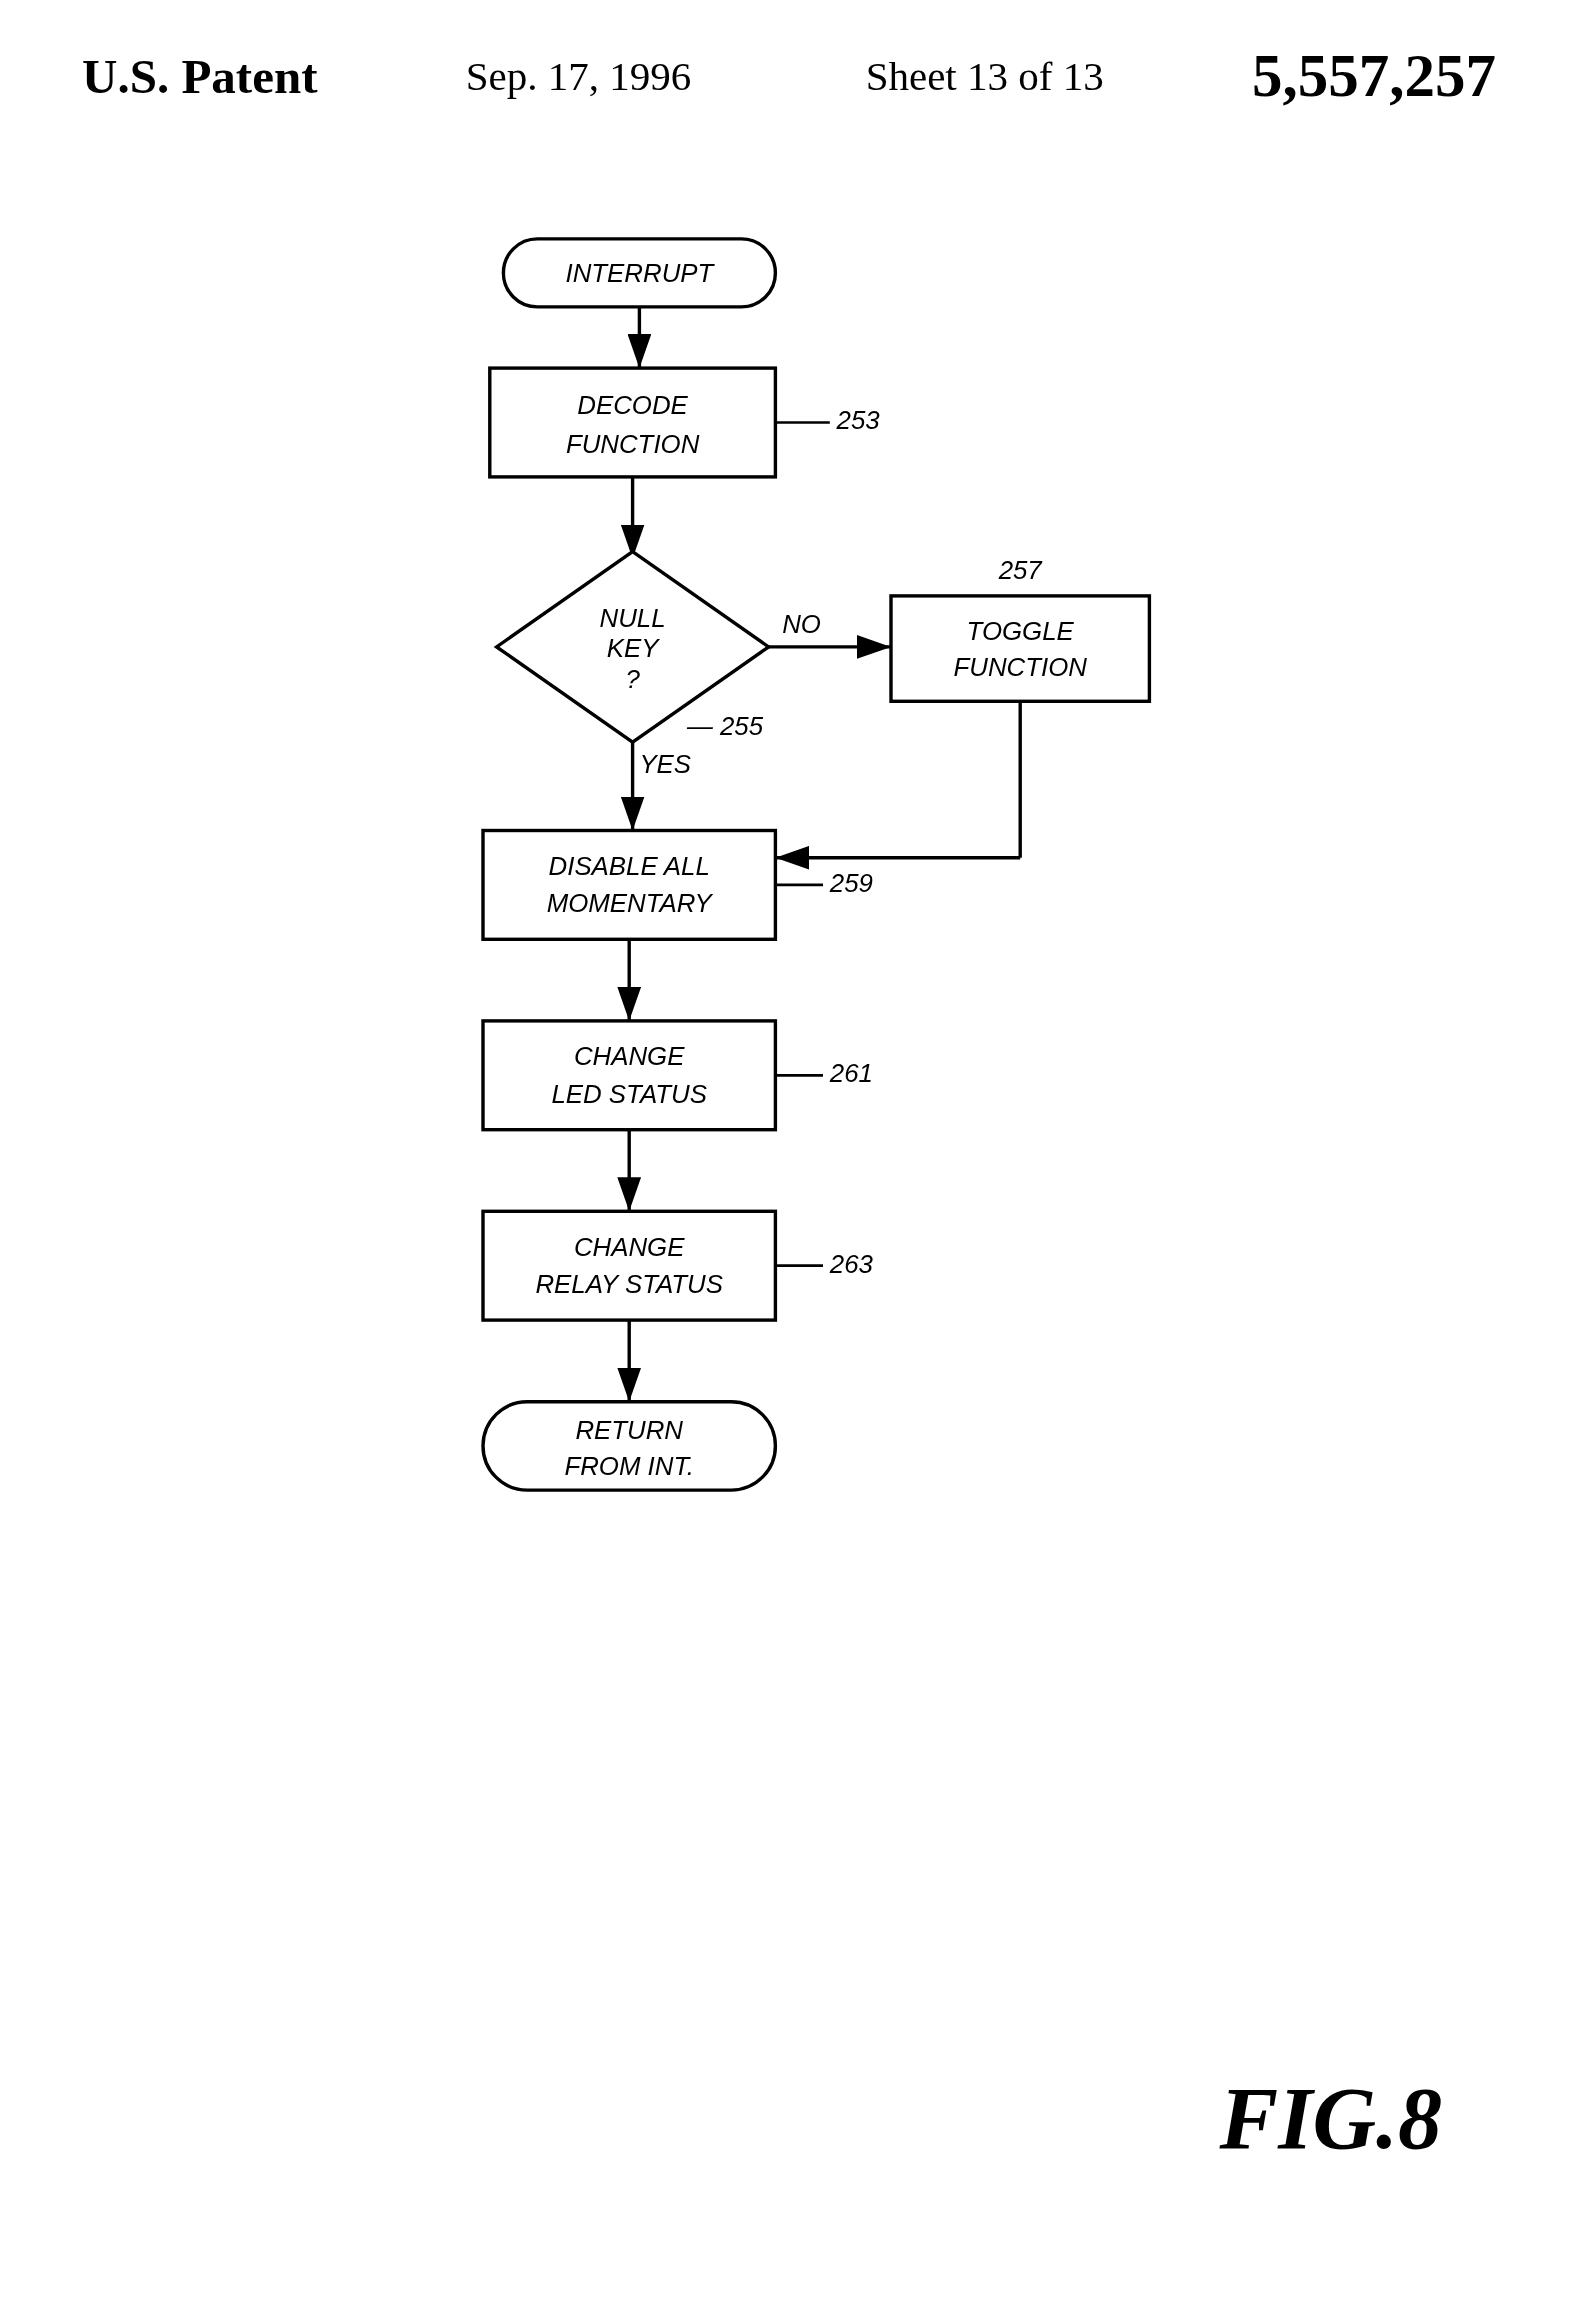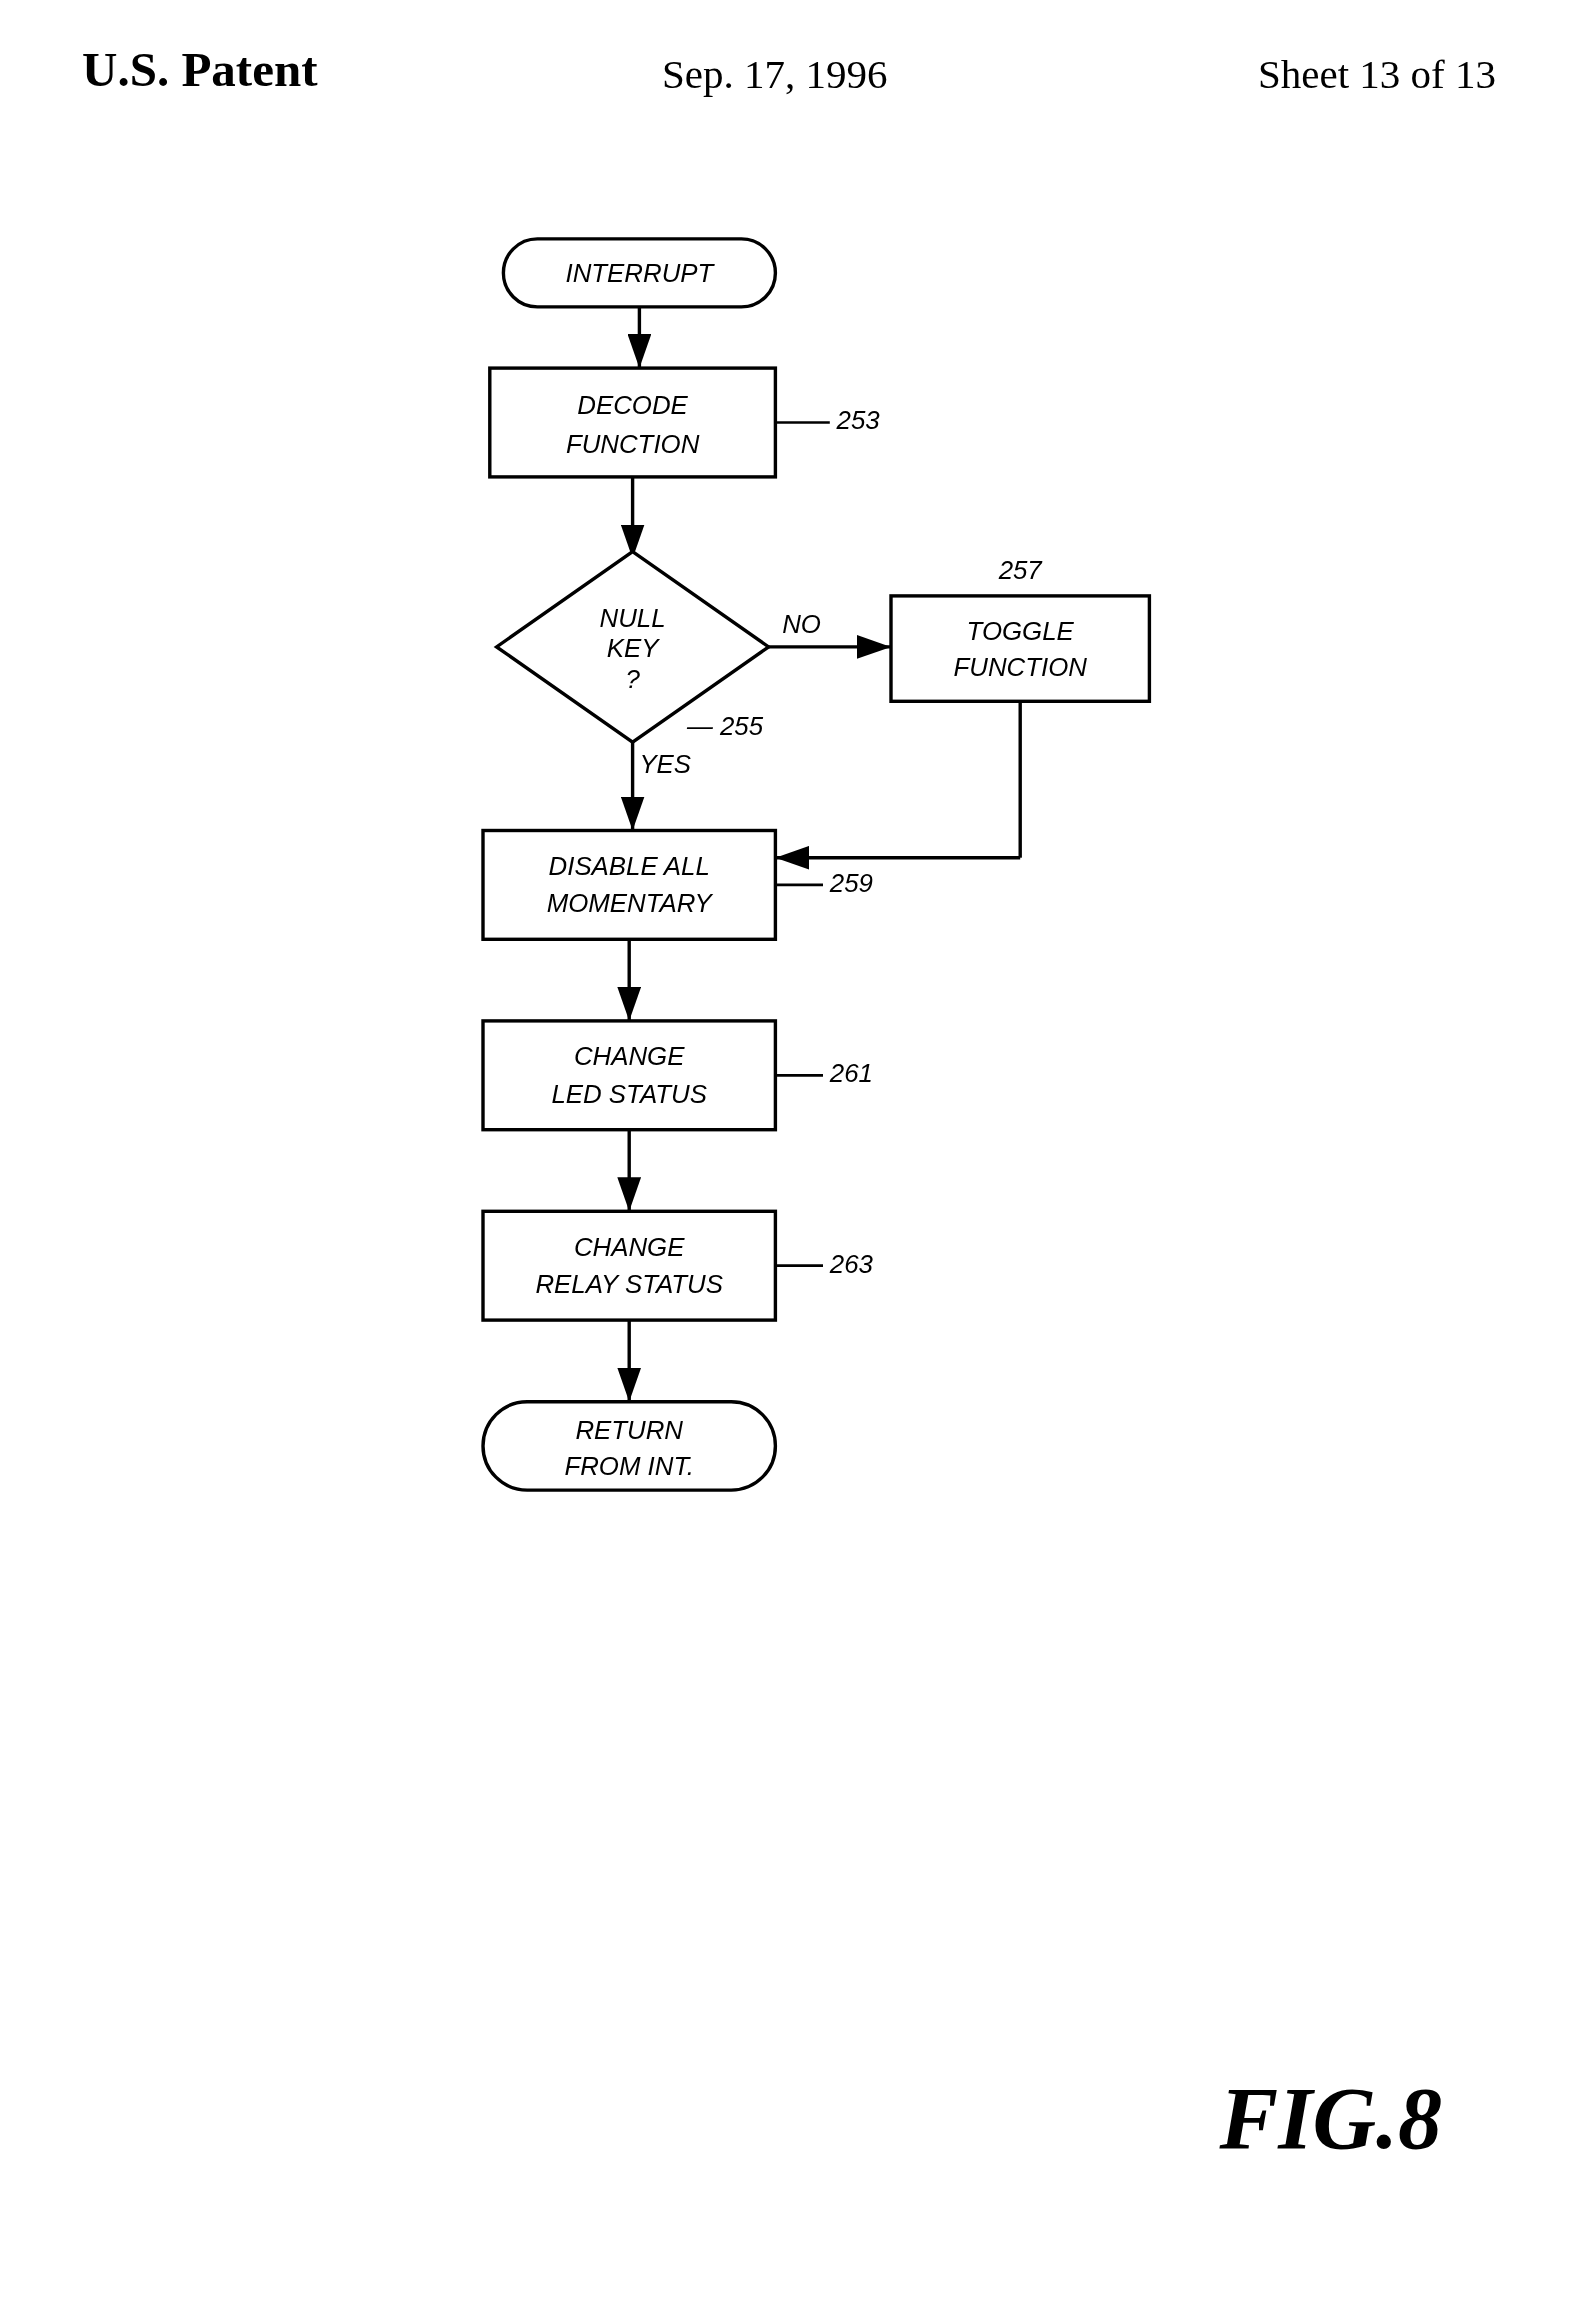--- a/index.html
+++ b/index.html
@@ -16,21 +16,21 @@
       position: relative;
       overflow: hidden;
     }
     
     .header {
       position: absolute;
       top: 41px;
       left: 0;
       right: 0;
       display: flex;
-      align-items: flex-end;
+      align-items: center;
       padding: 0 82px;
       justify-content: space-between;
     }
     .header-patent {
       font-size: 49px;
       font-weight: bold;
     }
     .header-date {
       font-size: 41px;
     }
@@ -72,20 +72,21 @@
   </style>
 </head>
 <body>
 
 <div class="page">
 
   <div class="header">
     <span class="header-patent">U.S. Patent</span>
     <span class="header-date">Sep. 17, 1996</span>
     <span class="header-sheet">Sheet 13 of 13</span>
+    <span class="header-number">5,557,257</span>
   </div>
 
   <div class="flowchart">
     <svg class="flowchart-svg" viewBox="0 0 1400 2600" xmlns="http://www.w3.org/2000/svg">
       <defs>
         <marker id="arrowhead" markerWidth="10" markerHeight="7" refX="10" refY="3.5" orient="auto">
           <polygon points="0 0, 10 3.5, 0 7" fill="black"></polygon>
         </marker>
       </defs>
 

